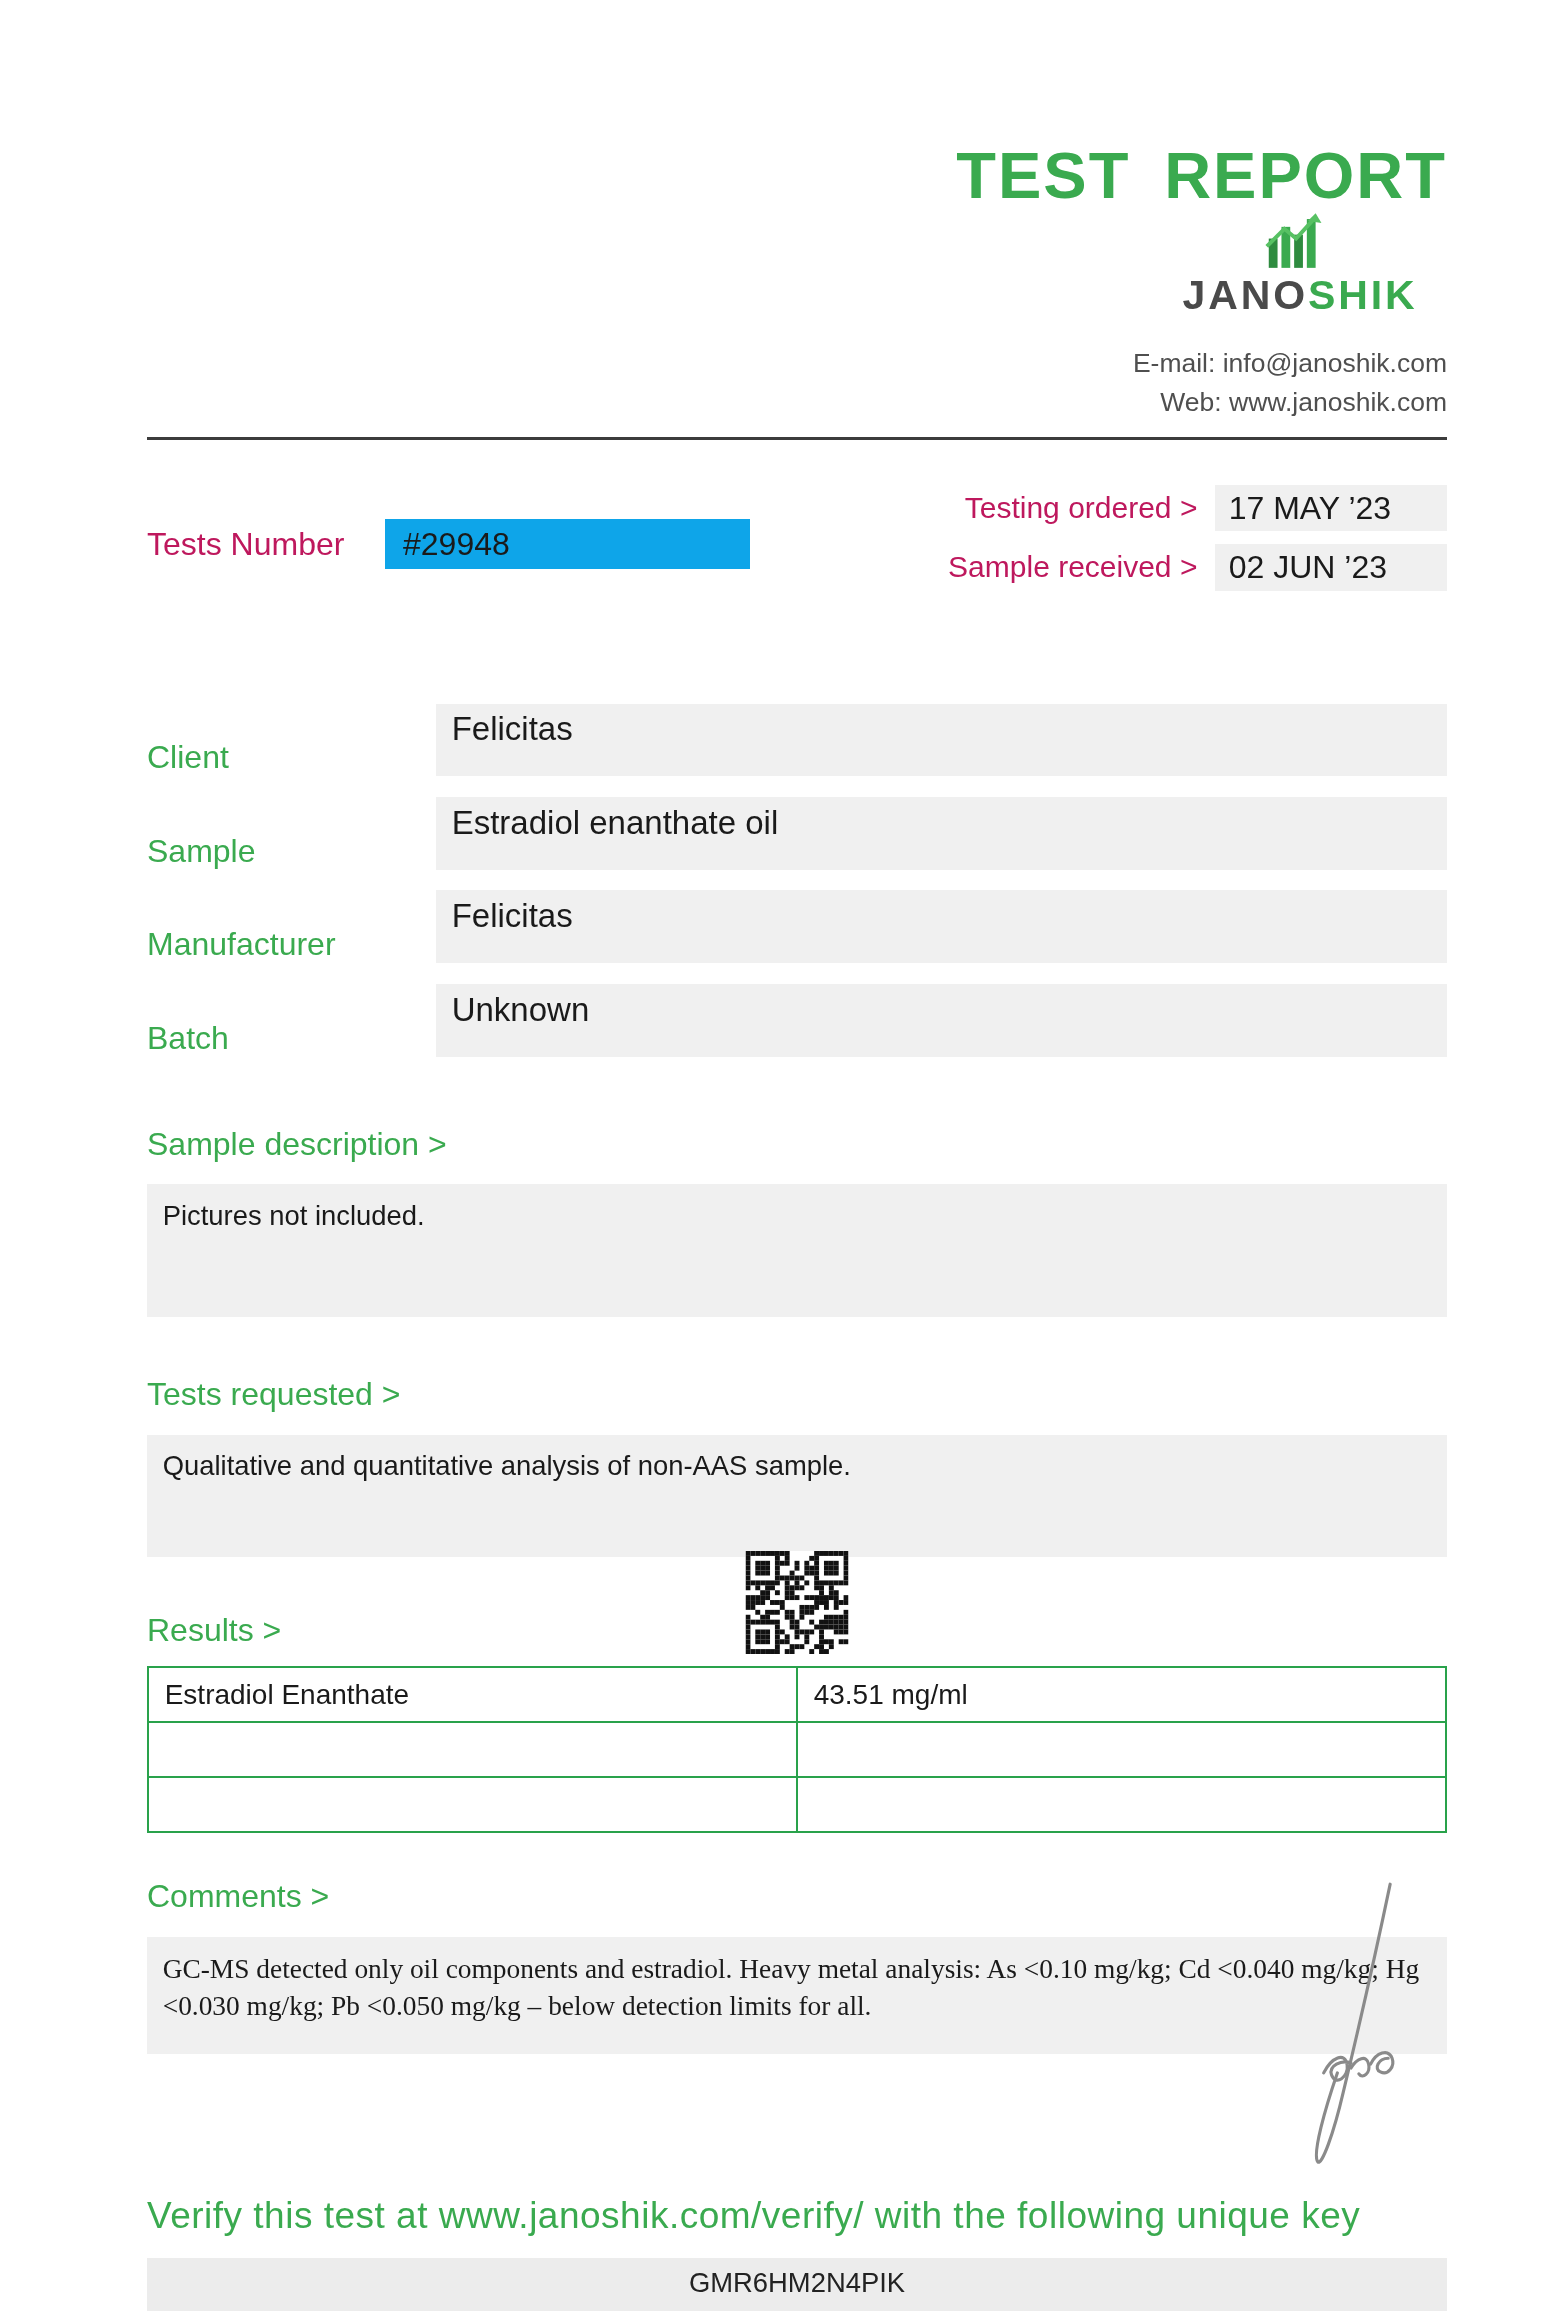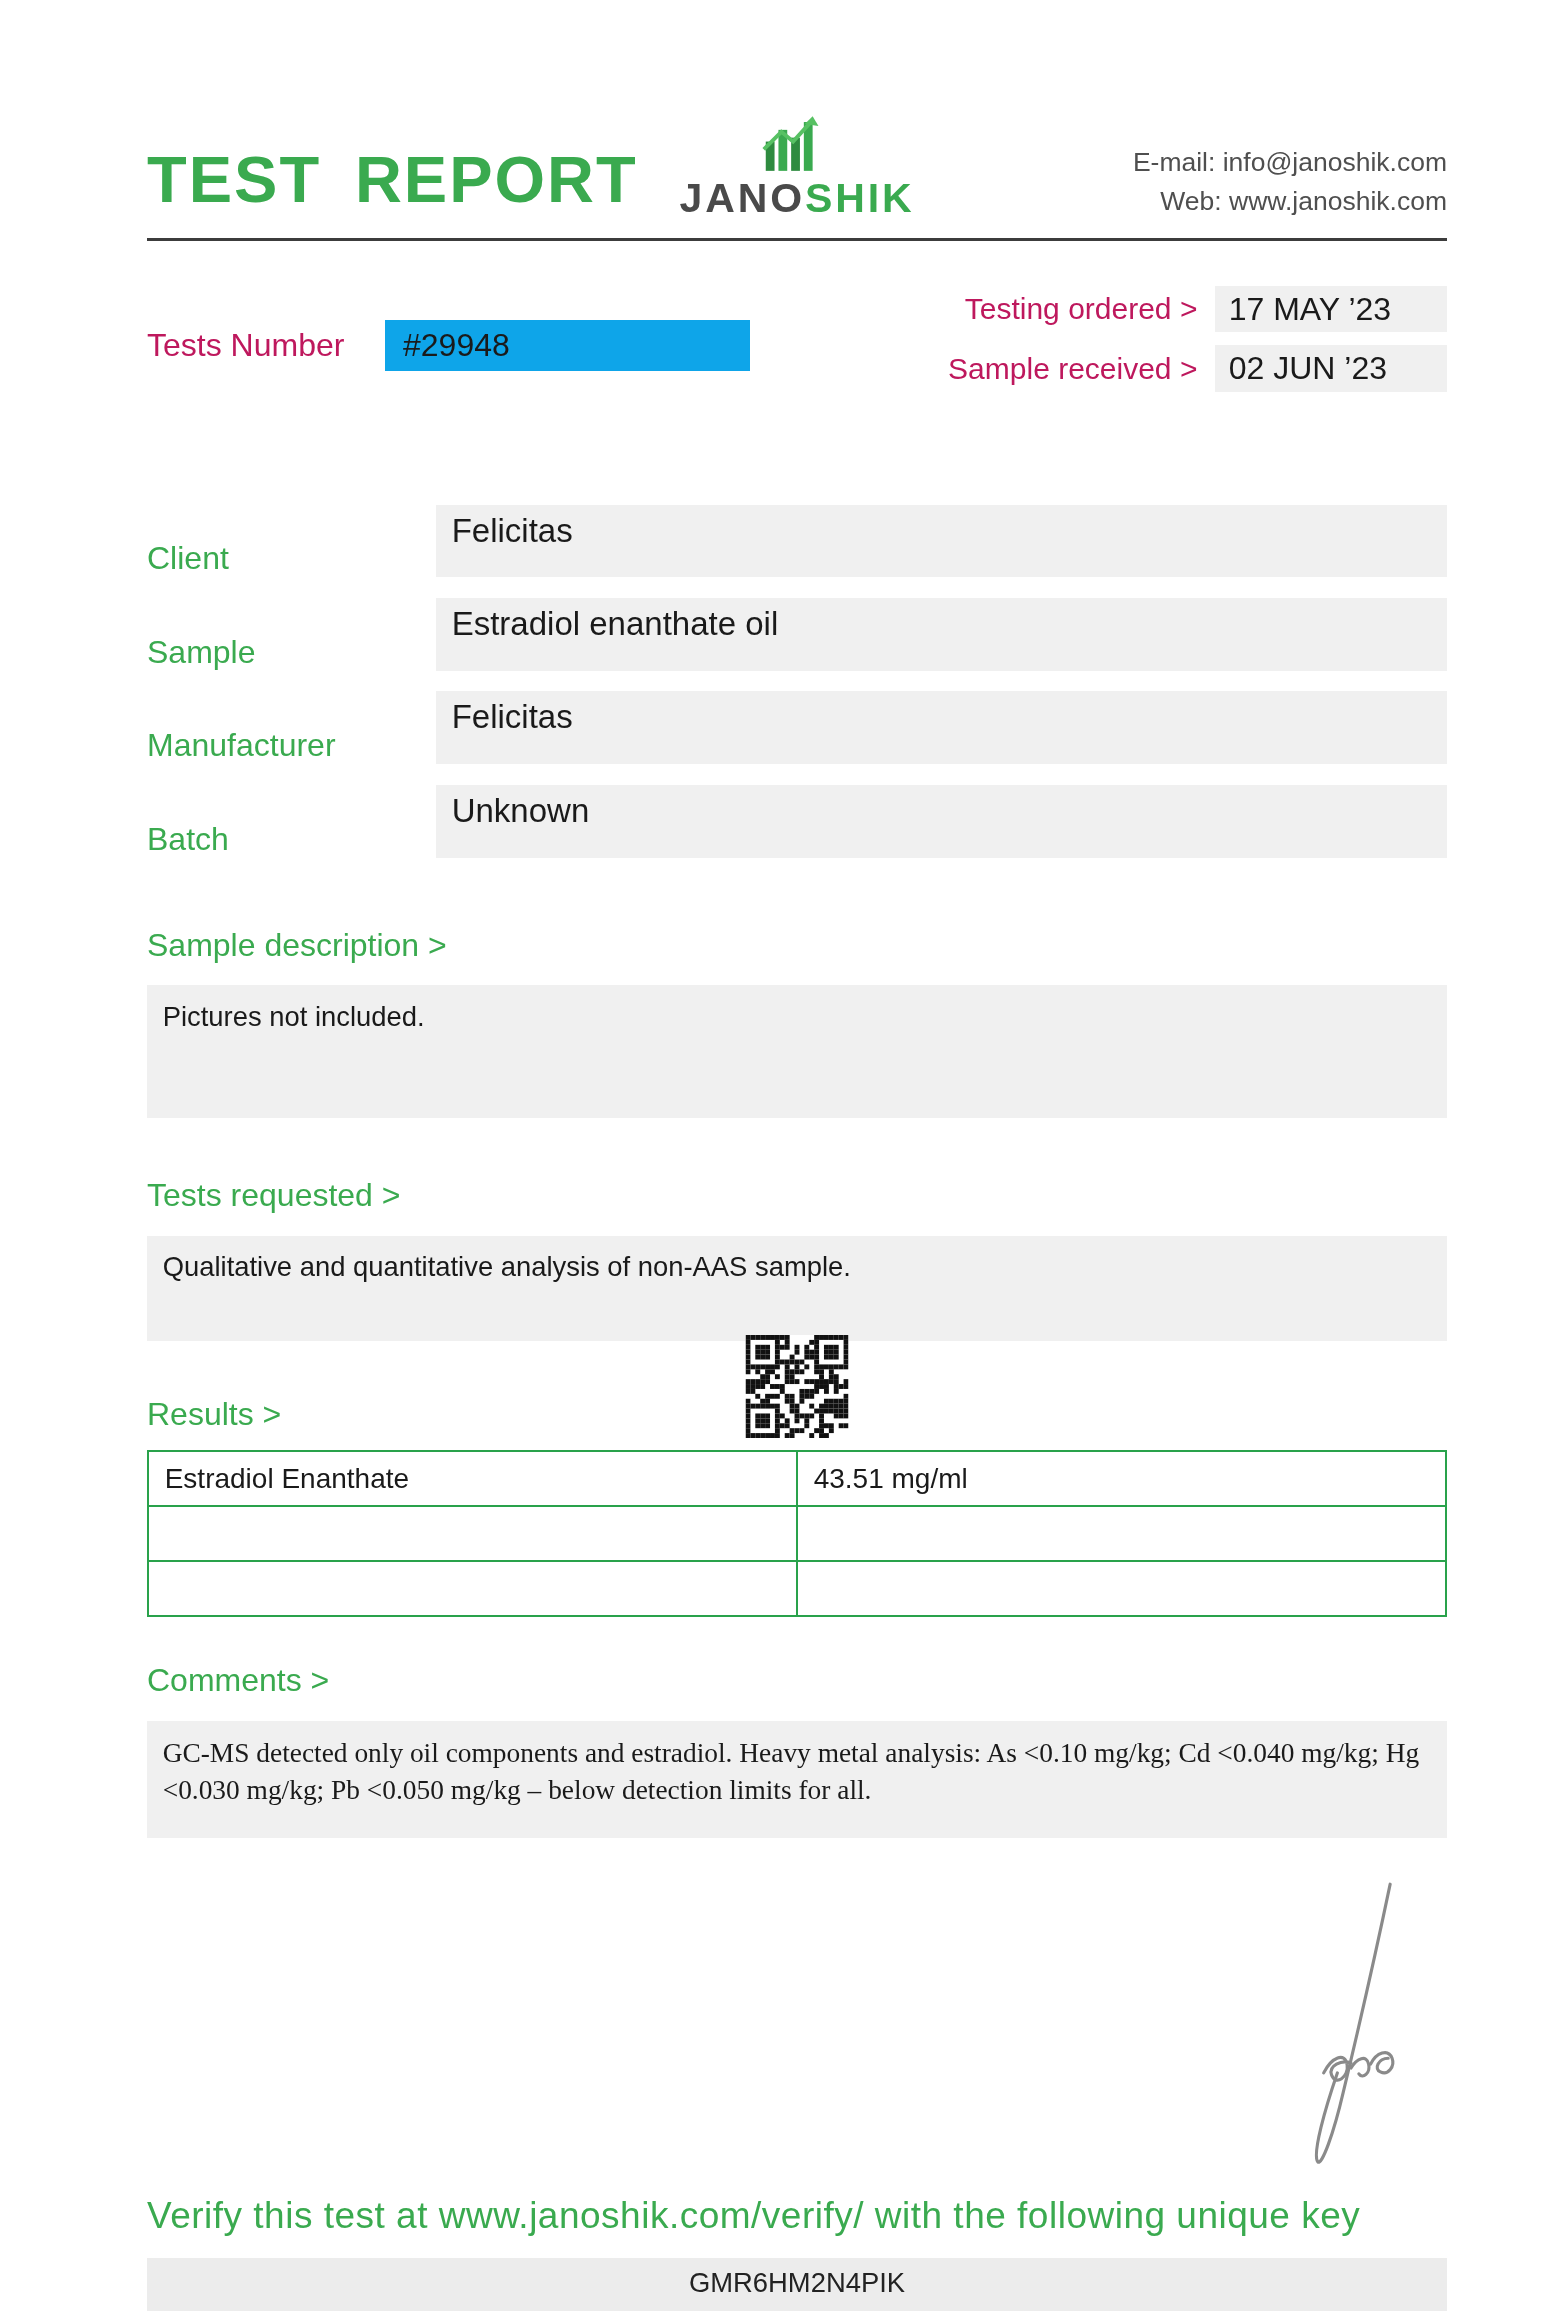--- a/index.html
+++ b/index.html
@@ -1,20 +1,20 @@
 <!DOCTYPE html>
 <html><head>
 <meta charset="utf-8">
 <style>
   * { margin:0; padding:0; box-sizing:border-box; }
   html,body { width:1568px; height:2313px; background:#fff; font-family:"Liberation Sans", sans-serif; color:#1a1a1a; }
   .page { position:relative; width:1568px; height:2313px; overflow:hidden; padding:0 121px 0 147px; }
 
   
-  .header { display:flex; align-items:center; margin-top:116px; }
+  .header { display:flex; align-items:flex-end; margin-top:116px;flex-direction:column; }
   .title { flex:1; font-size:65px; font-weight:700; color:#3aaa4f; letter-spacing:2px; word-spacing:13.7px; margin-top:21.6px; }
   .logo { width:294px; text-align:center; }
   .logo-icon { display:block; margin:0 auto 2px auto; }
   .logo-text { font-size:41px; font-weight:700; letter-spacing:2.9px; }
   .logo-text .jano { color:#4a4a4a; }
   .logo-text .shik { color:#3aaa4f; }
   .contact { flex:1; text-align:right; font-size:26.5px; color:#4f4f4f; line-height:1.45; margin-top:25.5px; }
   .divider { border-top:3.9px solid #3c3c3c; margin-top:15.7px; }
 
   
@@ -29,21 +29,21 @@
   
   .details { margin-top:100px; }
   .detail-row { display:flex; align-items:stretch; margin-bottom:20.6px; }
   .detail-label { width:289px; font-size:32px; color:#3aaa4f; padding-top:7.8px;margin-top:28px; }
   .detail-value { flex:1; background:#f0f0f0; font-size:33px; padding:6.9px 15.7px; }
 
   
   .section-heading { color:#3aaa4f; font-size:32px; }
   .gray-box { background:#f0f0f0; margin-top:21.6px; padding:13.7px 15.7px; font-size:27.4px; line-height:1.35; }
   .desc-box { height:133px; }
-  .tests-box { height:105px; }
+  .tests-box { height:122px; }
   .comments-box { height:117px;font-family:Liberation Serif, serif; }
   .sec-desc { margin-top:69px; }
   .sec-tests { margin-top:59px; }
   .sec-results { margin-top:55px; position:relative; }
   .sec-comments { margin-top:45px; }
 
   .qr { position:absolute; left:50%; top:-61px; transform:translateX(-50%); background:#fff; line-height:0; }
 
   table.results { width:100%; border-collapse:collapse; margin-top:17.6px; table-layout:fixed; }
   table.results td { border:2px solid #29a24b; height:55px; font-size:28px; padding:0 15.7px; background:#fff; }

